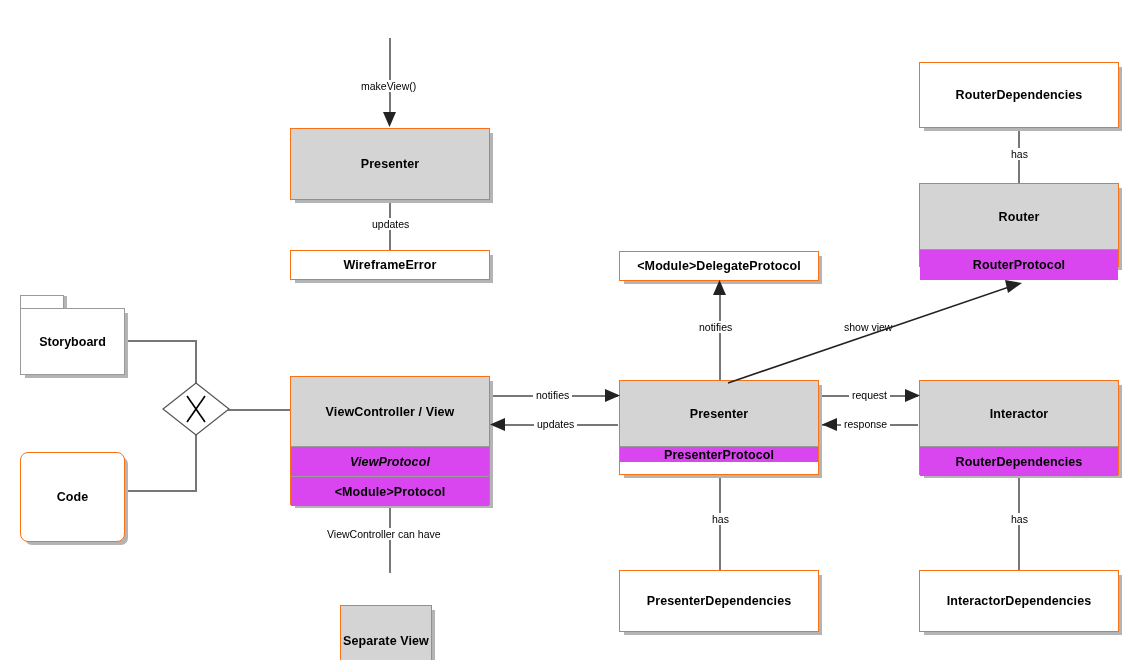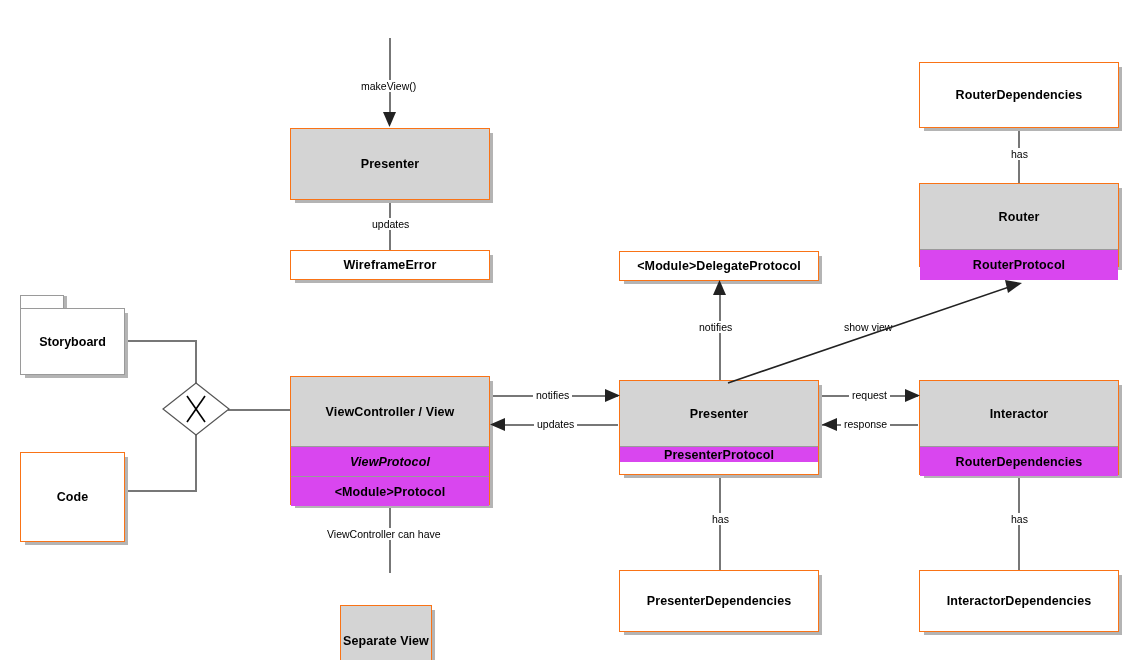--- a/index.html
+++ b/index.html
@@ -187,21 +187,21 @@
     <div class="row" style="height:100%;">WireframeError</div>
   </div>
 
   <div class="package" style="left:20px; top:295px; width:105px; height:80px;">
     <div class="tab"></div>
     <div class="body" style="top:13px; width:105px; height:67px;justify-content:center;">
       <span>Storyboard</span>
     </div>
   </div>
 
-  <div class="node plain" style="left:20px; top:452px; width:105px; height:90px;">
+  <div class="node plain" style="left:20px; top:452px; width:105px; height:90px;border-radius:8px;">
     <div class="row" style="height:100%;">Code</div>
   </div>
 
   <div class="node" style="left:290px; top:376px; width:200px; height:129px;">
     <div class="row head" style="height:69px;">ViewController / View</div>
     <div class="row proto" style="height:30px;font-style:italic;">ViewProtocol</div>
     <div class="row proto" style="height:30px;">&lt;Module&gt;Protocol</div>
   </div>
 
   <div class="node" style="left:340px; top:573px; width:92px; height:72px;margin-top:32px;">

